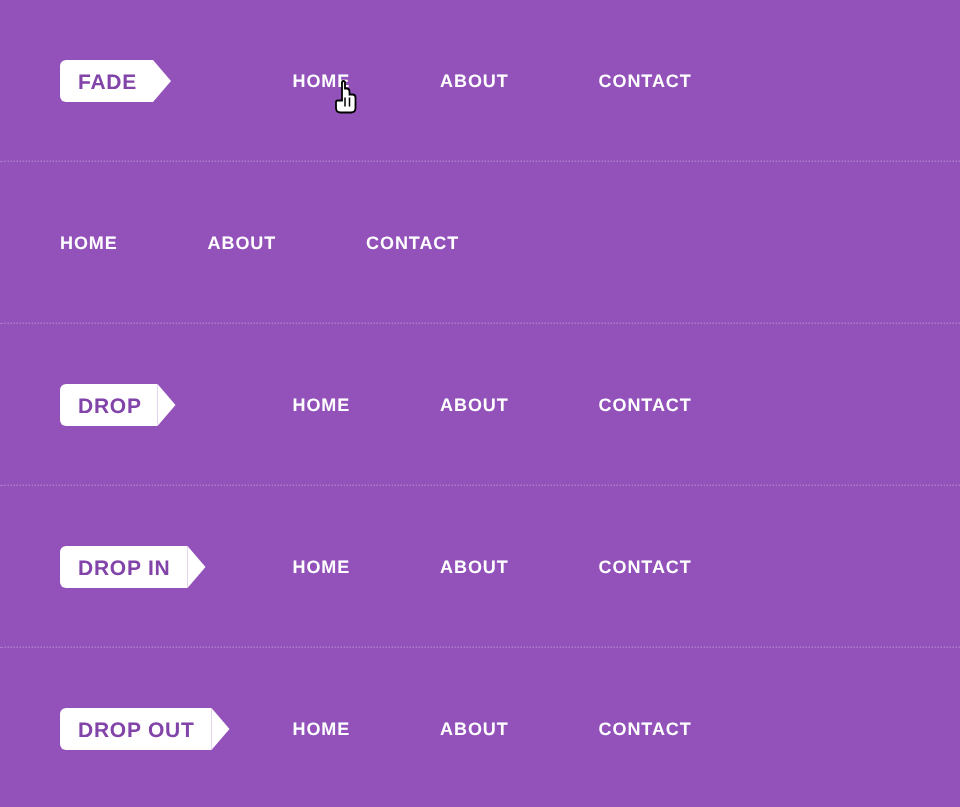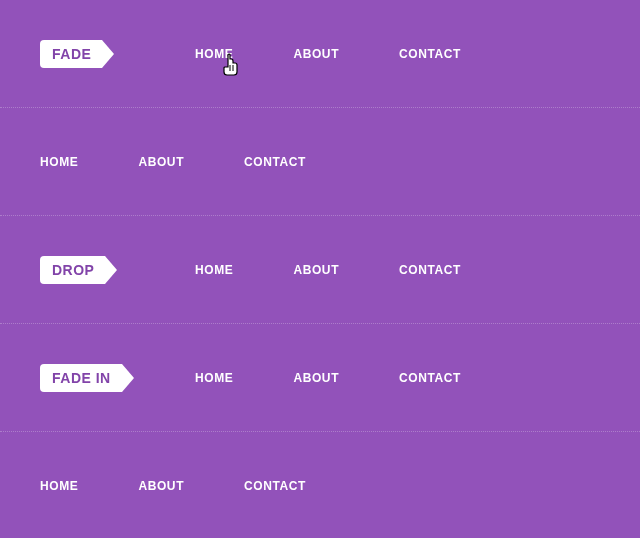--- a/index.html
+++ b/index.html
@@ -98,30 +98,33 @@
     </div>
     <div class="links">
       <span class="navlink">HOME</span>
       <span class="navlink">ABOUT</span>
       <span class="navlink">CONTACT</span>
     </div>
   </div>
 
   <div class="row">
     <div class="tag-col">
-      <span class="tag">FADE IN</span>
+      <span class="tag">DROP IN</span>
     </div>
     <div class="links">
       <span class="navlink">HOME</span>
       <span class="navlink">ABOUT</span>
       <span class="navlink">CONTACT</span>
     </div>
   </div>
 
   <div class="row">
+    <div class="tag-col">
+      <span class="tag">DROP OUT</span>
+    </div>
     <div class="links">
       <span class="navlink">HOME</span>
       <span class="navlink">ABOUT</span>
       <span class="navlink">CONTACT</span>
     </div>
   </div>
 
   <div class="cursor" style="left:222px; top:53px;">
     <svg width="20" height="24" viewBox="0 0 20 24">
       <path d="M6 2 L6 14 L3 14 Q2 14 2 15 L2 19 Q2 22 5 22 L12 22 Q15 22 15 19 L15 12 Q15 10 13 10 L11 10 L11 8 Q11 6 9 6 L8 6 L8 2 Q8 1 7 1 Q6 1 6 2 Z" fill="#ffffff" stroke="#000000" stroke-width="1.2"></path>

